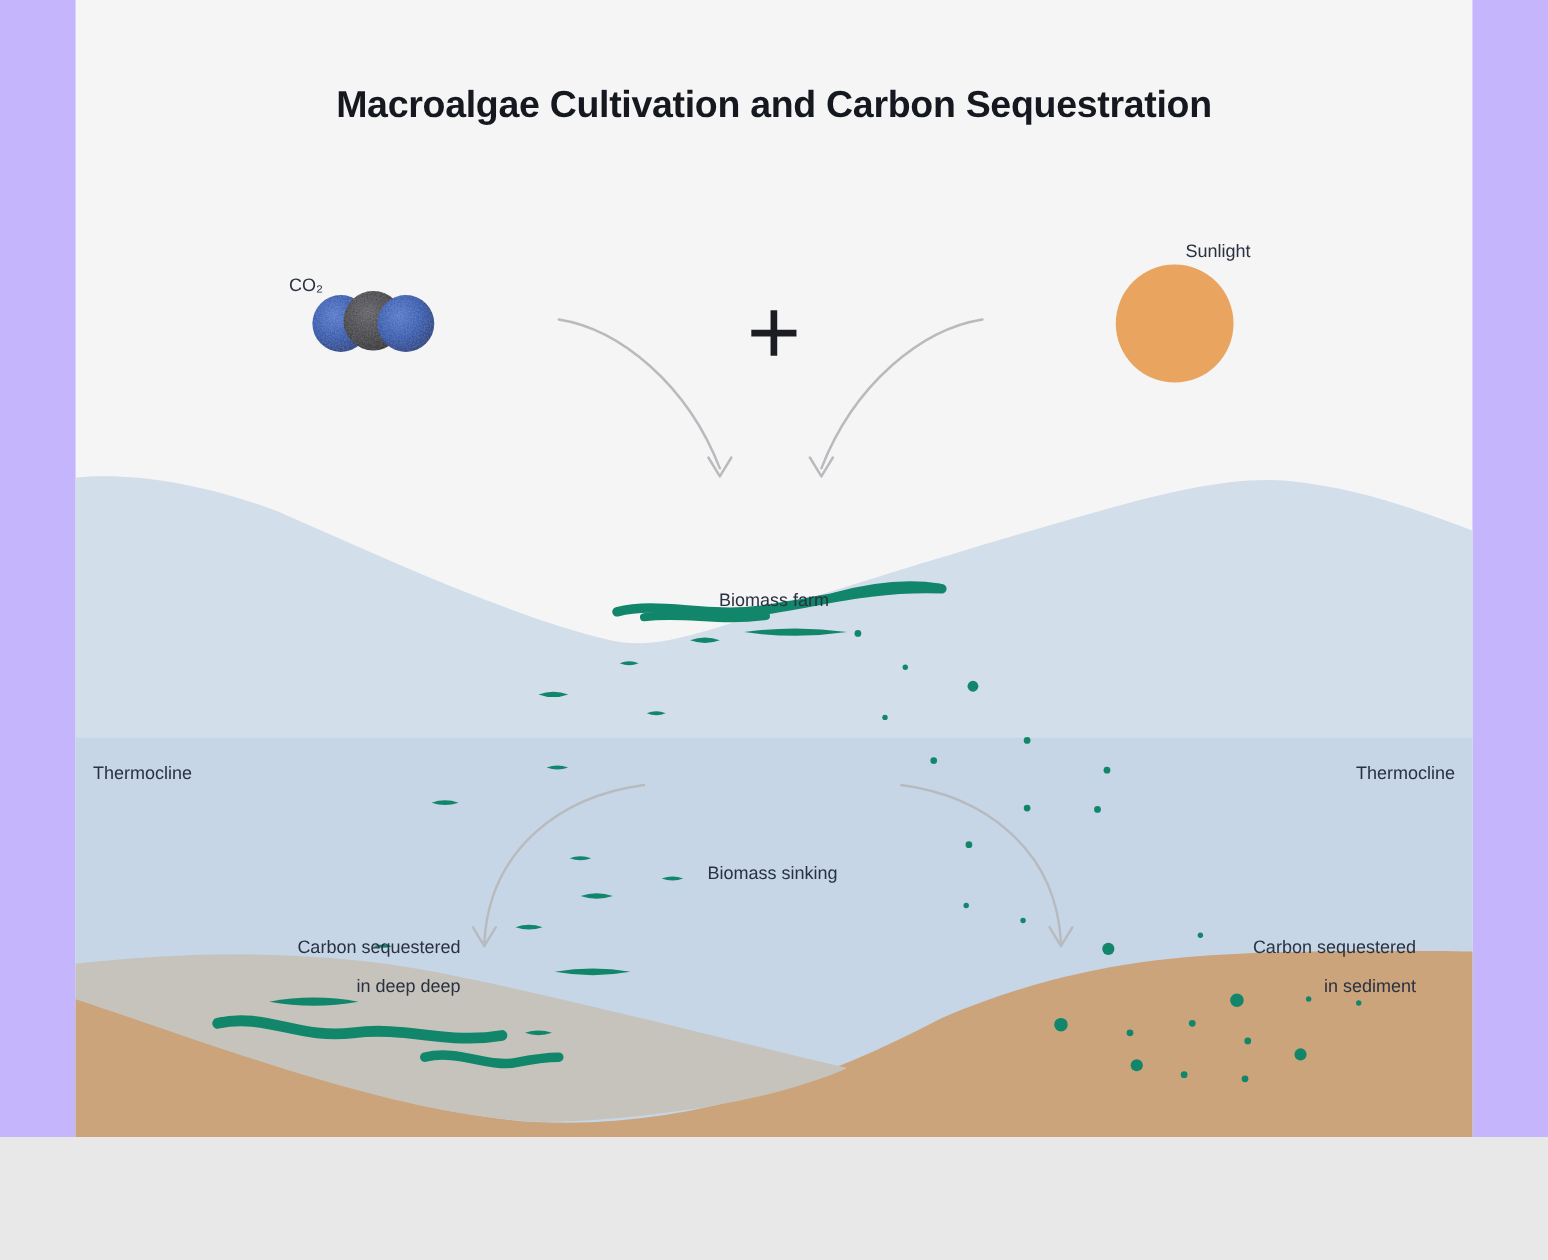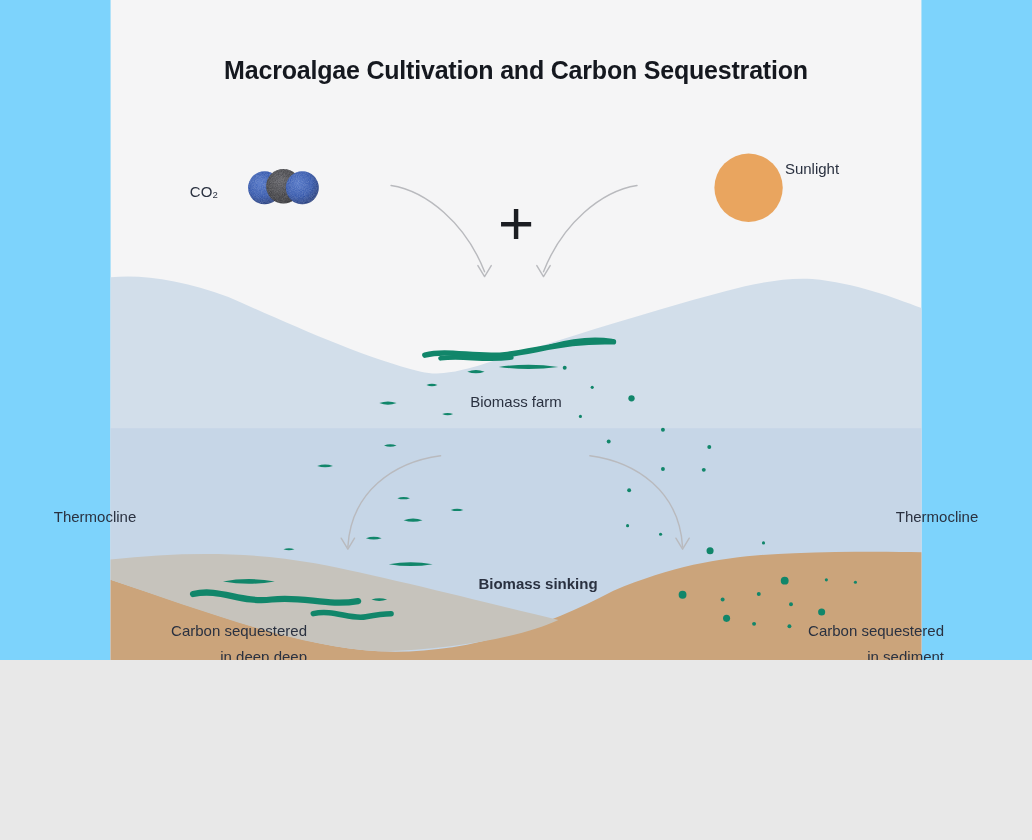--- a/index.html
+++ b/index.html
@@ -1,23 +1,23 @@
 <!DOCTYPE html>
 <html><head>
 <meta charset="utf-8">
 <style>
   html,body{margin:0;padding:0;background:#e8e8e8;}
   #stage{
-    position:relative;width:1032px;height:660px;overflow:hidden;
-    background:#7dd3fc;font-family:"Liberation Sans",sans-serif;
+    position:relative;width:1032px;height:758px;overflow:hidden;
+    background:#c4b5fd;font-family:"Liberation Sans",sans-serif;
   }
   #scene{position:absolute;left:0;top:0;width:100%;height:100%;}
   .lbl{
     position:absolute;transform:translateX(-50%);
-    color:#2a3140;font-size:15px;white-space:nowrap;line-height:1.2;
+    color:#2a3140;font-size:12px;white-space:nowrap;line-height:1.2;
   }
   .lbl.two-line{white-space:normal;text-align:right;line-height:26px;width:220px;}
   #title{
     position:absolute;left:50%;top:56px;transform:translateX(-50%);
     font-size:25px;font-weight:700;color:#15181f;letter-spacing:-0.2px;white-space:nowrap;
   }
   #plus{
     position:absolute;left:516px;top:225px;transform:translate(-50%,-54%);
     font-size:62px;font-weight:300;color:#1b1d22;
   }
@@ -167,21 +167,21 @@
   <div id="plus">+</div>
 
   <div class="lbl" style="left:812px;top:160px;">Sunlight</div>
 
   <div class="lbl" style="left:516px;top:393px;">Biomass farm</div>
 
   <div class="lbl" style="left:95px;top:508px;">Thermocline</div>
 
   <div class="lbl" style="left:937px;top:508px;">Thermocline</div>
 
-  <div class="lbl" style="left:538px;top:575px;font-weight:bold;">Biomass sinking</div>
+  <div class="lbl" style="left:515px;top:575px;">Biomass sinking</div>
 
   <div class="lbl two-line" style="left:197px;top:618px;">
     <span>Carbon sequestered</span><br>
     <span>in deep deep</span>
   </div>
 
   <div class="lbl two-line" style="left:834px;top:618px;">
     <span>Carbon sequestered</span><br>
     <span>in sediment</span>
   </div>

